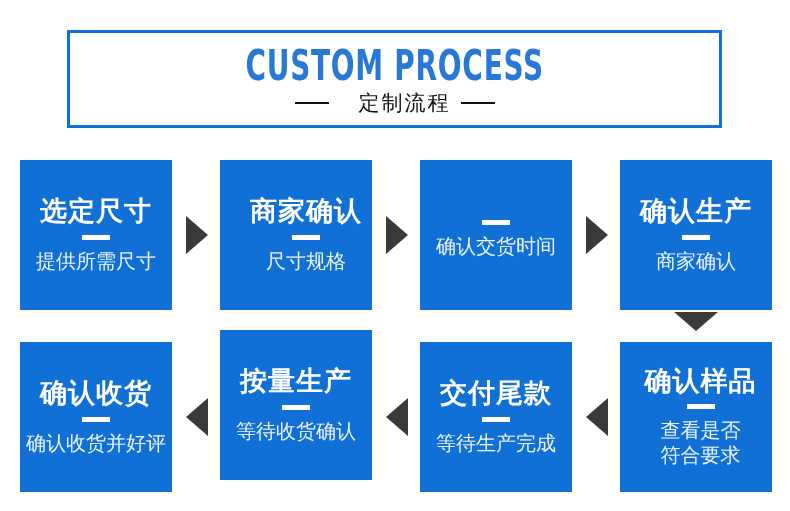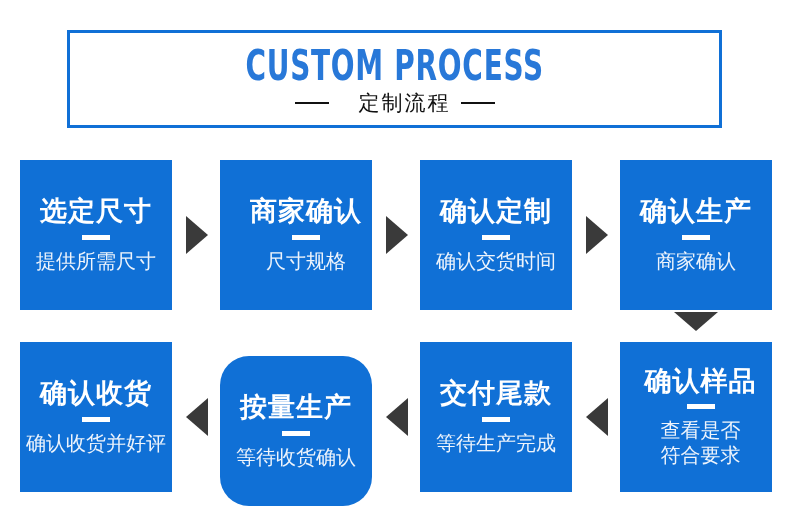--- a/index.html
+++ b/index.html
@@ -100,21 +100,21 @@
   }
 
   
   #step-1 { left: 20px;  top: 160px; }
   #step-2 { left: 220px; top: 160px; padding-left: 20px; }
   #step-3 { left: 420px; top: 160px; }
   #step-4 { left: 620px; top: 160px; }
   
   #step-5 { left: 620px; top: 342px; padding-left: 9px; }
   #step-6 { left: 420px; top: 342px; }
-  #step-7 { left: 220px; top: 356px; border-radius: 29px; }
+  #step-7 { left: 220px; top: 330px; }
   #step-8 { left: 20px;  top: 342px; }
 
   
   .arrow {
     position: absolute;
     width: 0;
     height: 0;
   }
   .arrow-right {
     border-top: 19px solid transparent;
@@ -161,21 +161,20 @@
 
 <div class="step-card" id="step-2">
   <div class="step-title">商家确认</div>
   <div class="step-divider"></div>
   <div class="step-desc">尺寸规格</div>
 </div>
 
 <div class="arrow arrow-right" id="arrow-2-3"></div>
 
 <div class="step-card" id="step-3">
-  <div class="step-title">确认定制</div>
   <div class="step-divider"></div>
   <div class="step-desc">确认交货时间</div>
 </div>
 
 <div class="arrow arrow-right" id="arrow-3-4"></div>
 
 <div class="step-card" id="step-4">
   <div class="step-title">确认生产</div>
   <div class="step-divider"></div>
   <div class="step-desc">商家确认</div>

